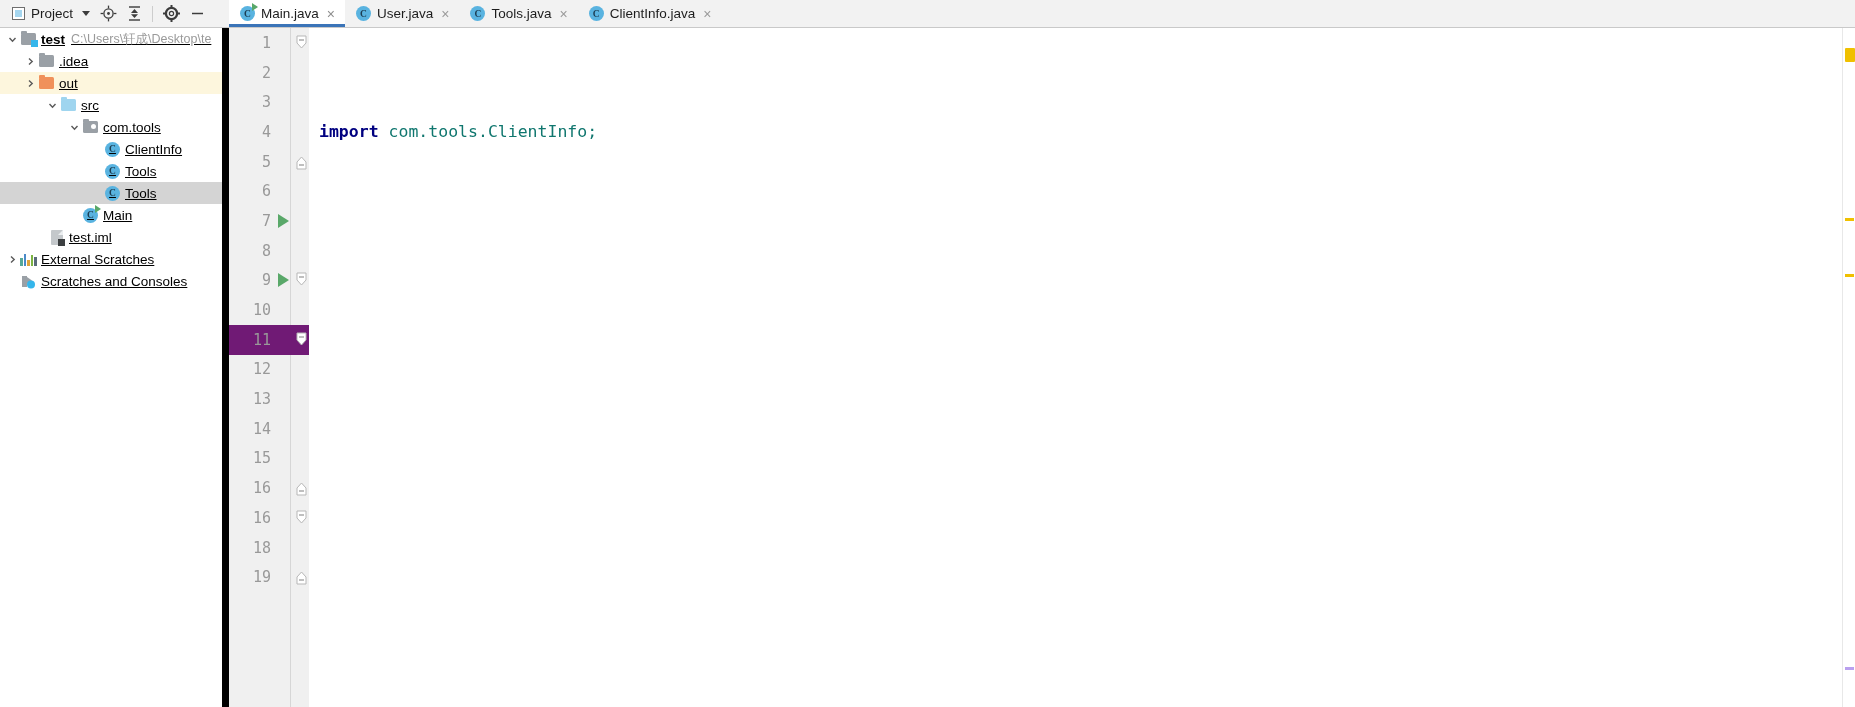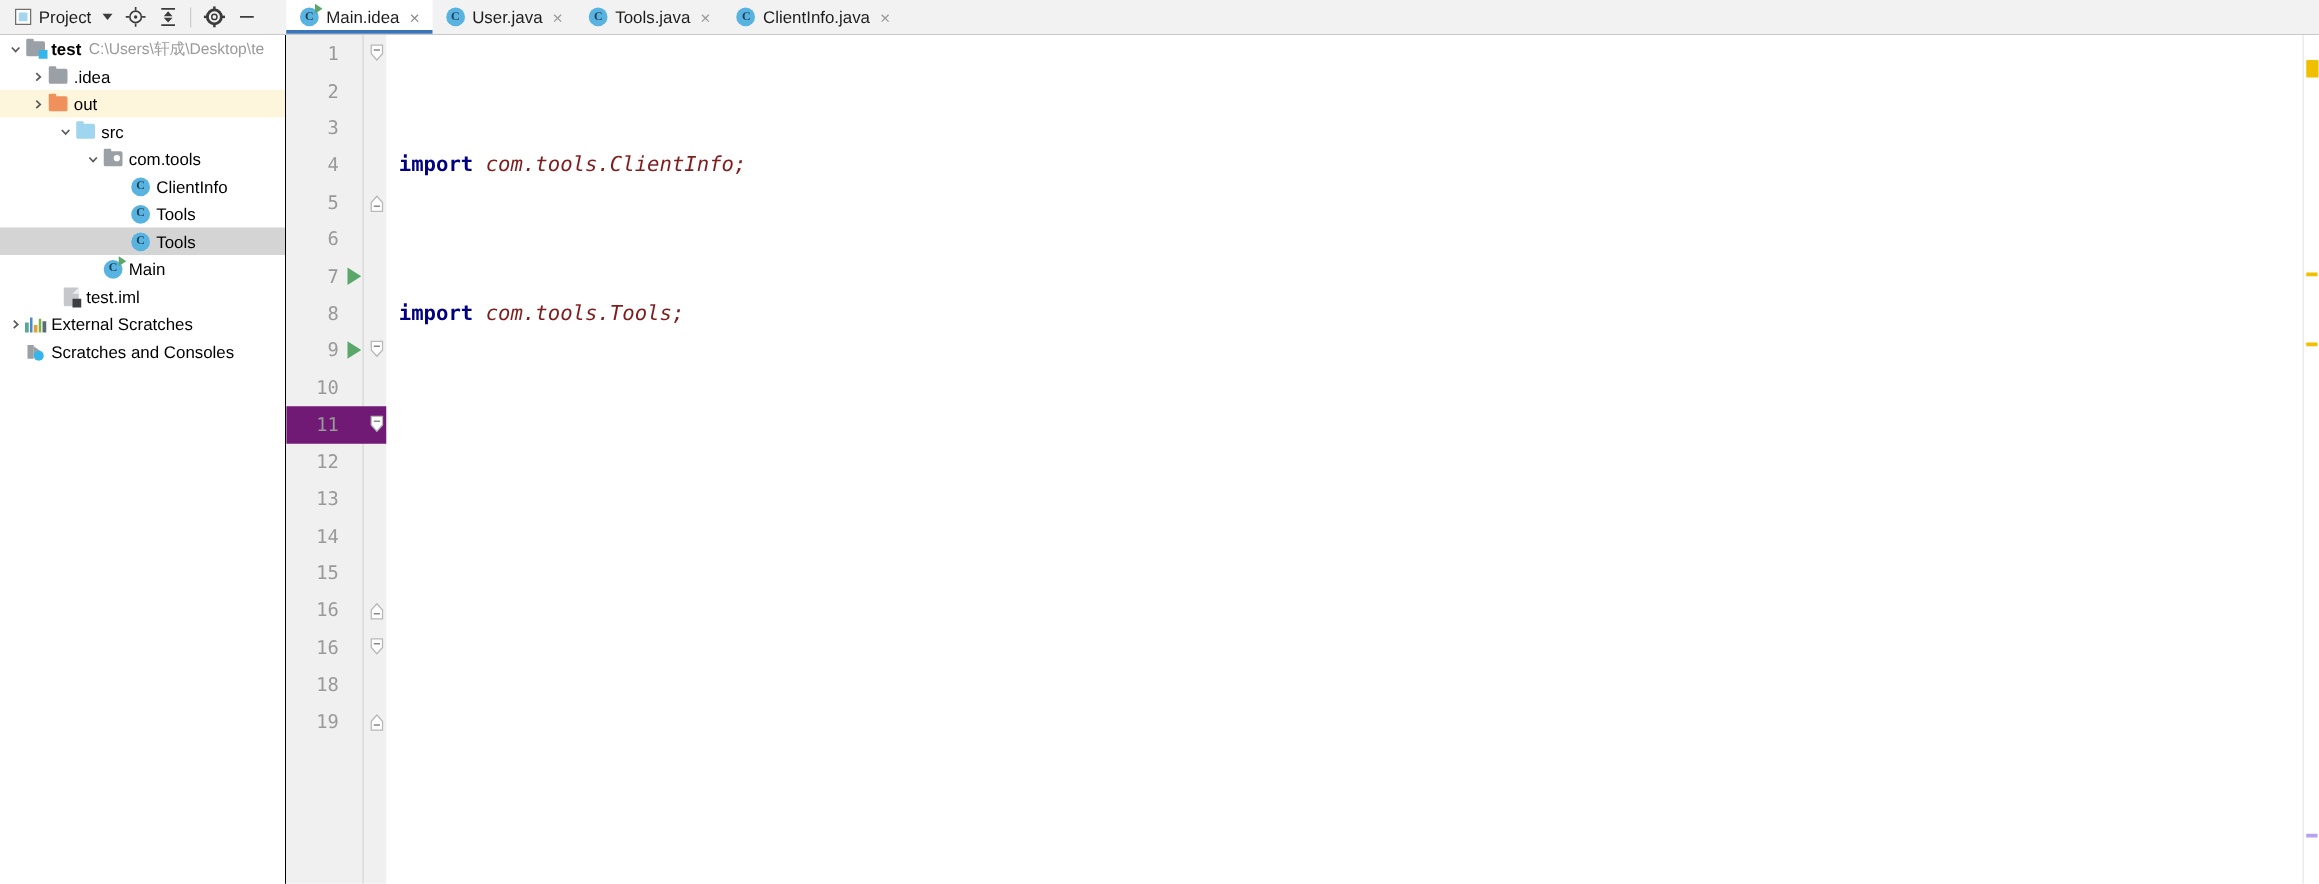--- a/index.html
+++ b/index.html
@@ -33,22 +33,22 @@
   .tab.active .x{color:#8d8d8d;}
   .cls-ico{width:15px;height:15px;border-radius:50%;background:#59b3e0;display:flex;align-items:center;justify-content:center;
            font-size:9.5px;color:#1c3d52;font-family:"Liberation Serif",serif;font-weight:bold;position:relative;flex:0 0 15px;}
   .cls-ico.run:before{content:"";position:absolute;right:-3px;top:-3px;width:0;height:0;
            border-top:4px solid transparent;border-bottom:4px solid transparent;border-left:6px solid #59a869;}
 
   
   .body{flex:1;display:flex;min-height:0;}
 
   
-  .tree{width:229px;flex:0 0 229px;background:#ffffff;border-right:1px solid #000000;box-sizing:border-box;
-        font-size:13.5px;overflow:hidden;position:relative;}
+  .tree{width:229px;flex:0 0 229px;background:#ffffff;border-right:7px solid #000000;box-sizing:border-box;
+        font-size:13.5px;overflow:hidden;position:relative;text-decoration:underline;}
   .trow{height:22px;display:flex;align-items:center;white-space:nowrap;cursor:default;padding-right:4px;}
   .trow.sel{background:#d4d4d4;}
   .trow.hl{background:#fdf6dd;}
   .arw{width:16px;flex:0 0 16px;display:flex;align-items:center;justify-content:center;}
   .arw svg{display:block;}
   .ticon{width:17px;flex:0 0 17px;display:flex;align-items:center;justify-content:center;margin-right:4px;}
   .tlabel{color:#000;}
   .tsub{color:#9a9a9a;margin-left:6px;font-size:12.5px;}
   .bold{font-weight:bold;}
 
@@ -82,21 +82,21 @@
   .foldmark{width:16px;display:flex;align-items:center;justify-content:center;}
 
   .gutter-sep{position:absolute;left:61px;top:0;bottom:0;width:1px;background:#d6d6d6;}
 
   .code{flex:1;min-width:0;position:relative;font-family:"DejaVu Sans Mono","Liberation Mono",monospace;
         font-size:16.5px;line-height:29.7px;white-space:pre;padding-left:10px;box-sizing:border-box;}
   .cline{height:29.7px;position:relative;}
 
   .kw{color:#000080;font-weight:bold;}
   .kwg{color:#808080;font-weight:bold;}
-  .pl{color:#7f1d1d;font-style:italic;}
+  .pl{color:#0f766e;}
   .gray{color:#8c8c8c;}
 
   
   .rstrip{width:12px;flex:0 0 12px;background:#ffffff;position:relative;border-left:1px solid #e8e8e8;}
   .mark{position:absolute;right:1px;width:9px;height:3px;}
   .thumb{position:absolute;right:0px;width:10px;border-radius:1px;}
 </style>
 </head>
 <body>
 
@@ -141,21 +141,21 @@
       <div class="tb-ico">
         <svg width="17" height="17" viewBox="0 0 17 17">
           <line x1="3" y1="8.5" x2="14" y2="8.5" stroke="#3c3c3c" stroke-width="1.5"></line>
         </svg>
       </div>
     </div>
 
     <div class="tabs">
       <div class="tab active">
         <span class="cls-ico run">C</span>
-        <span>Main.idea</span>
+        <span>Main.java</span>
         <span class="x">×</span>
       </div>
       <div class="tab">
         <span class="cls-ico">C</span>
         <span>User.java</span>
         <span class="x">×</span>
       </div>
       <div class="tab">
         <span class="cls-ico">C</span>
         <span>Tools.java</span>
@@ -416,21 +416,20 @@
                 <line x1="4" y1="11" x2="9" y2="11" stroke="#8a8a8a" stroke-width="1.1"></line>
               </svg>
           </span>
         </div>
       </div>
 
       <div class="code">
 
         <div class="cline"><span class="kw">import</span><span class="pl"> com.tools.ClientInfo;</span></div>
 
-        <div class="cline"><span class="kw">import</span><span class="pl"> com.tools.Tools;</span></div>
 
 
 
 
         
 
         
 
         
 

